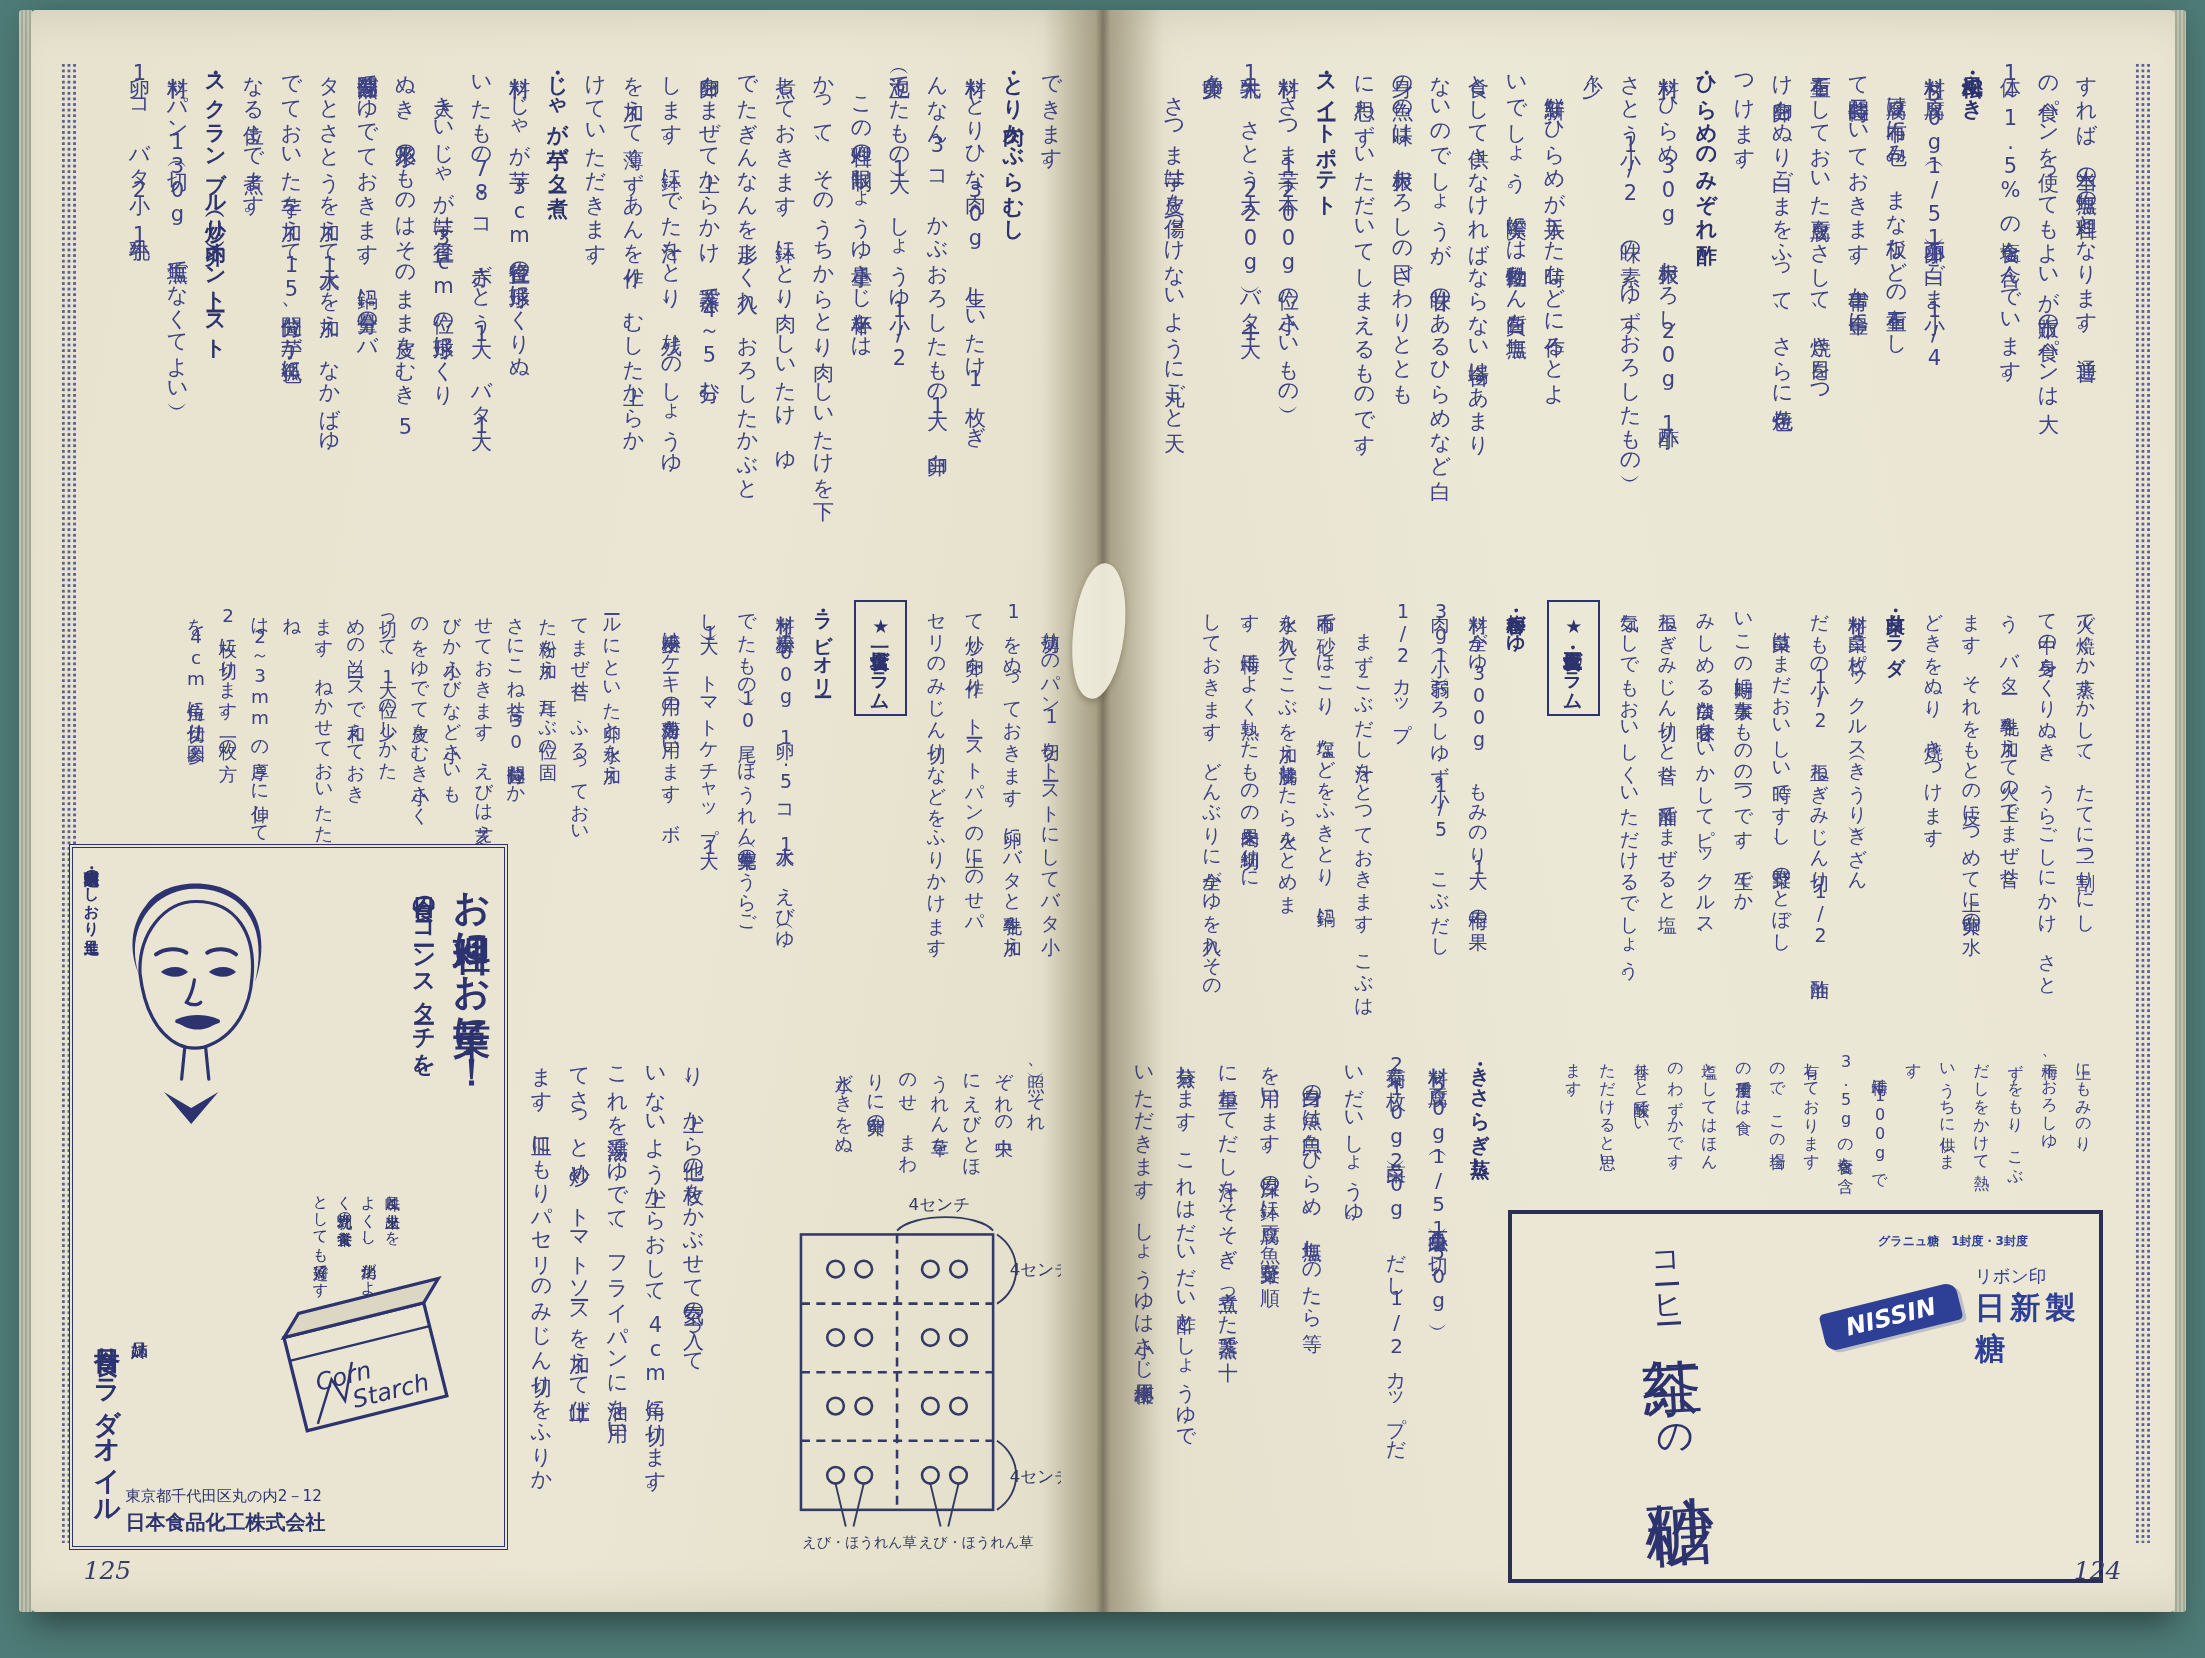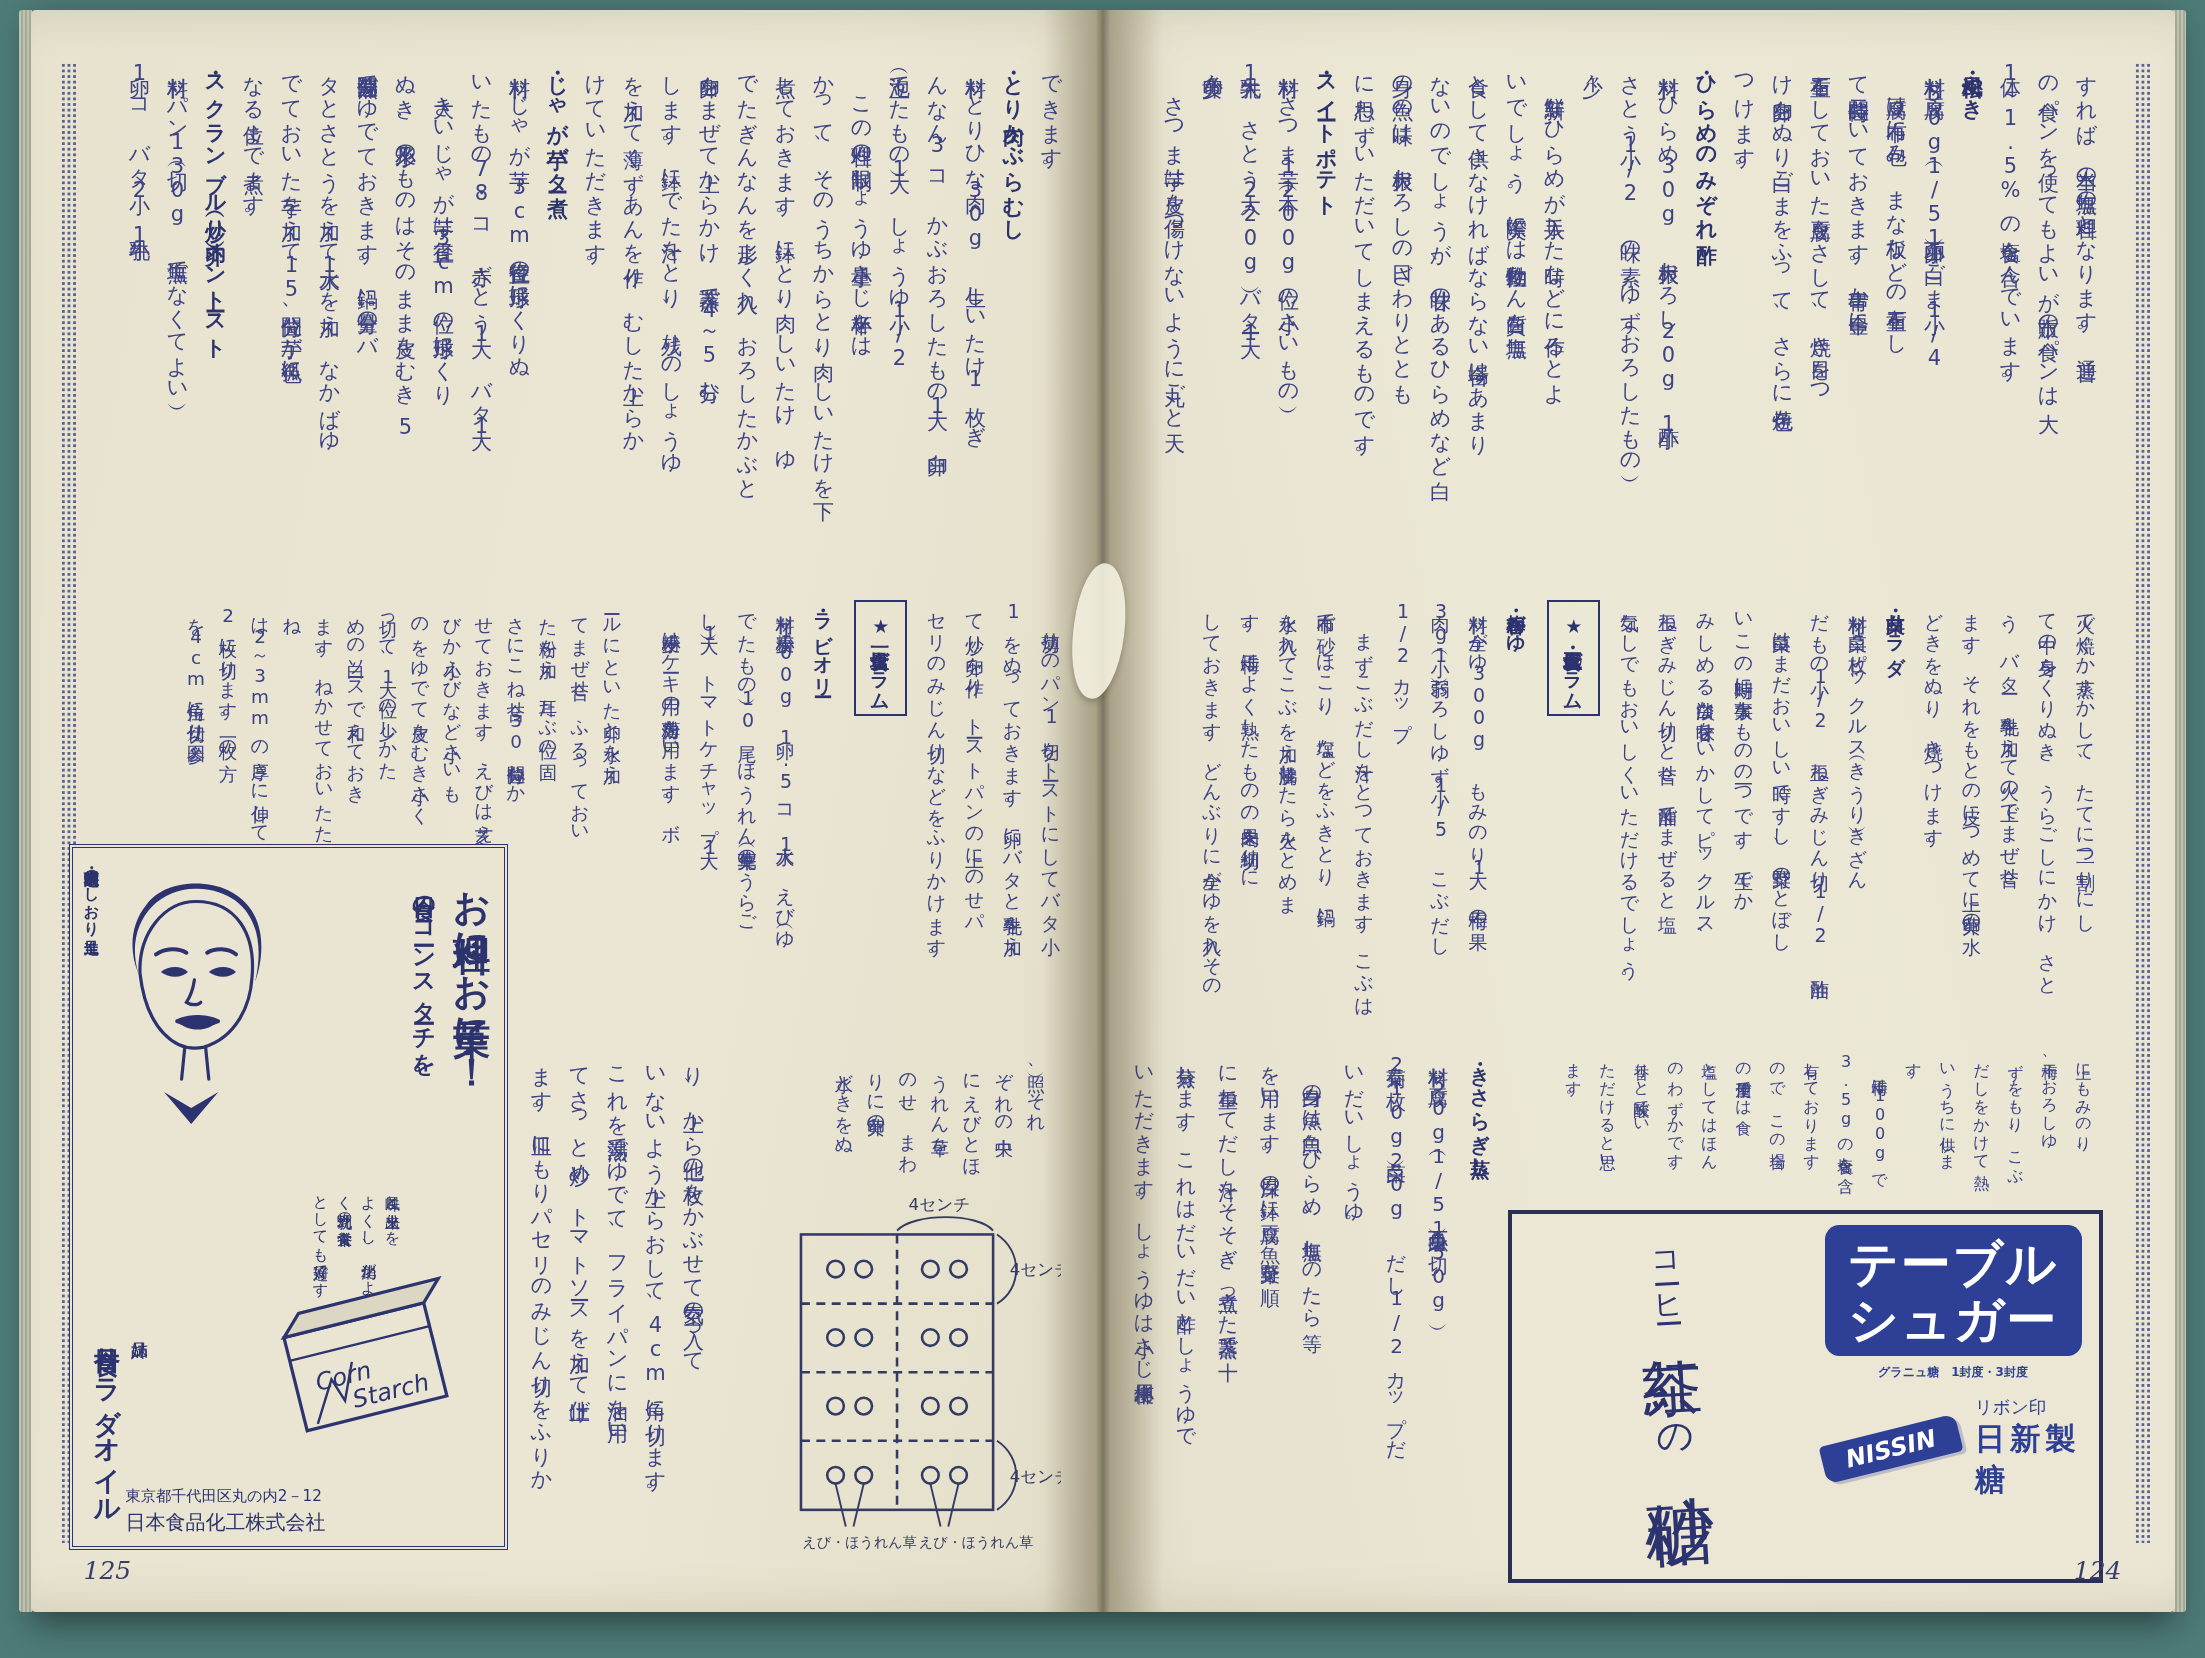--- a/index.html
+++ b/index.html
@@ -78,21 +78,21 @@
   .cs-subhead{position:absolute;right:63px;top:32px;writing-mode:vertical-rl;text-orientation:upright;font-size:23px;font-weight:700;color:var(--ink-dark);}
   .cs-copy{position:absolute;right:99px;top:337px;height:208px;writing-mode:vertical-rl;text-orientation:upright;color:var(--ink-dark);}
   .cs-copy .col{font-size:15.2px;line-height:24px;}
   .cs-sister{position:absolute;left:17.6px;top:481px;writing-mode:vertical-rl;text-orientation:upright;color:var(--ink-dark);height:208px;}
   .cs-sister .lab{font-size:17px;line-height:29px;}
   .cs-sister .prod{font-size:26.5px;font-weight:700;line-height:35px;}
   .cs-face{position:absolute;left:35px;top:29px;width:168px;height:265px;}
   .cs-box{position:absolute;right:32px;bottom:103px;width:217px;height:168px;}
   .cs-addr{position:absolute;left:16px;bottom:9.6px;color:var(--ink-dark);margin-left:37px;}
   .cs-addr .a1{font-size:15.2px;}
-  .cs-addr .a2{font-size:20px;font-weight:400;margin-top:1.6px;}
+  .cs-addr .a2{font-size:20px;font-weight:700;margin-top:1.6px;}
   svg text{font-family:"DejaVu Sans",sans-serif;}
 </style>
 </head>
 <body>
 
 <div class="stage">
   <div class="spread">
     <div class="edge l"></div>
     <div class="edge r"></div>
 
@@ -367,24 +367,20 @@
         </div>
 
       <div class="sugar-ad">
         <div class="hand">
           <div class="hw hw-coffee">コーヒー</div>
           <div class="hw hw-tea">紅茶</div>
           <div class="hw hw-no">の</div>
           <div class="hw hw-sugar">砂糖</div>
         </div>
         <div class="logo-side">
-          <div class="tsr-block">
-            <div>テーブル</div>
-            <div>シュガー</div>
-          </div>
           <div class="tsr-sub">グラニュ糖　1封度・3封度</div>
           <div class="tsr-brandrow">
             <div class="ribbon">NISSIN</div>
             <div>
               <div class="brand-small">リボン印</div>
               <div class="brand-big">日新製糖</div>
             </div>
           </div>
         </div>
       </div>

